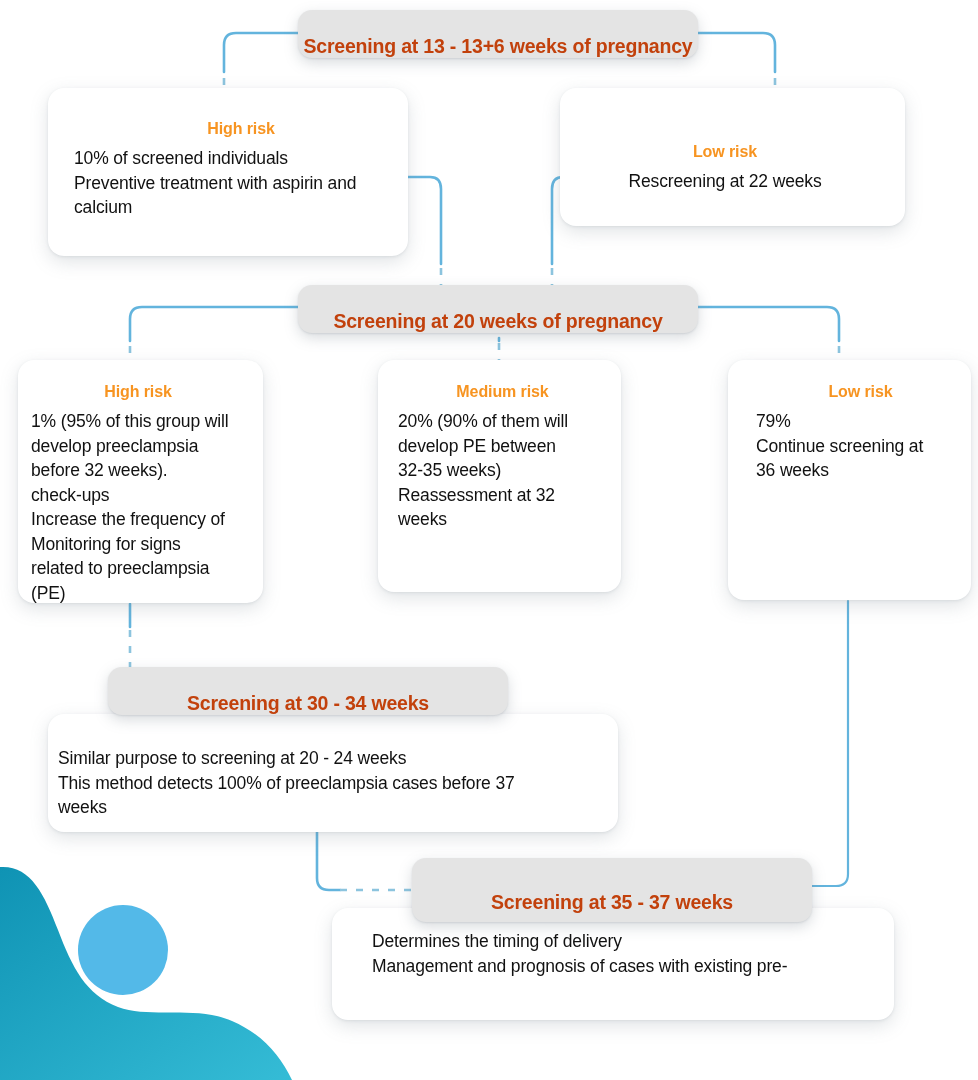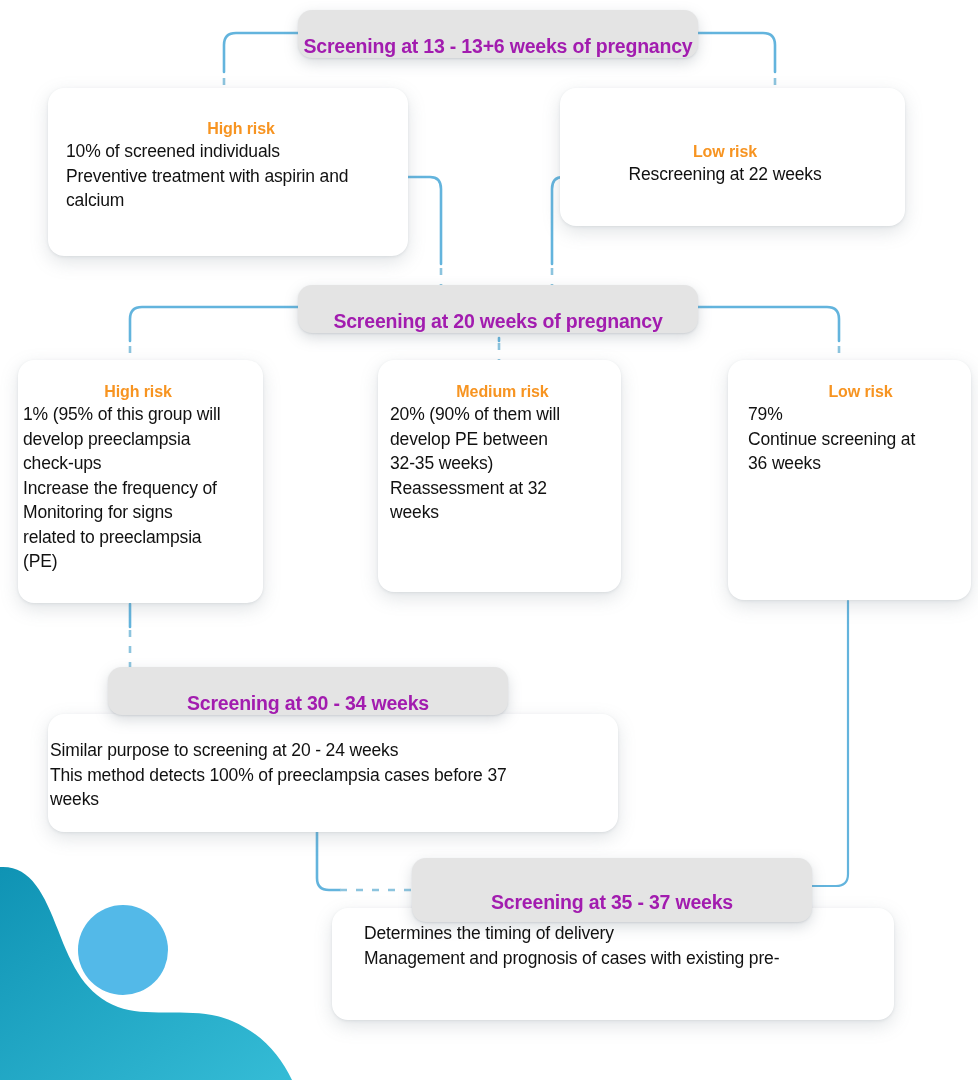--- a/index.html
+++ b/index.html
@@ -74,40 +74,40 @@
                 0 1px 2px rgba(120,130,140,0.2);
     display: flex;
     align-items: center;
     justify-content: center;
     box-sizing: border-box;
     z-index: 5;
   }
   .pill-text {
     font-size: 19.5px;
     font-weight: bold;
-    color: #a21caf;
+    color: #c2410c;
     letter-spacing: -0.2px;
     white-space: nowrap;
     margin-top: 24px;
   }
 
   
   .risk-head {
     font-size: 16px;
     font-weight: bold;
     color: #f79421;
     text-align: center;
     margin: 0 0 1px 0;
     letter-spacing: -0.1px;
   }
   .body-text {
     font-size: 17.5px;
     line-height: 24.5px;
     color: #111111;
-    margin: 0;
+    margin: 8px;
     letter-spacing: -0.15px;
   }
   .body-text .ln { display: block; }
 
   .blk { position: absolute; z-index: 6; }
 </style>
 </head>
 <body>
 
 <div id="stage">
@@ -187,20 +187,21 @@
 
   <div class="pill" style="left:298px; top:285px; width:400px; height:48px;">
     <span class="pill-text">Screening at 20 weeks of pregnancy</span>
   </div>
 
   <div class="blk" style="left:23px; top:383px; width:230px;">
     <div class="risk-head">High risk</div>
     <div class="body-text">
       <span class="ln">1% (95% of this group will</span>
       <span class="ln">develop preeclampsia</span>
+      <span class="ln">before 32 weeks).</span>
       <span class="ln">check-ups</span>
       <span class="ln">Increase the frequency of</span>
       <span class="ln">Monitoring for signs</span>
       <span class="ln">related to preeclampsia</span>
       <span class="ln">(PE)</span>
     </div>
   </div>
 
   <div class="blk" style="left:390px; top:383px; width:225px;">
     <div class="risk-head">Medium risk</div>

